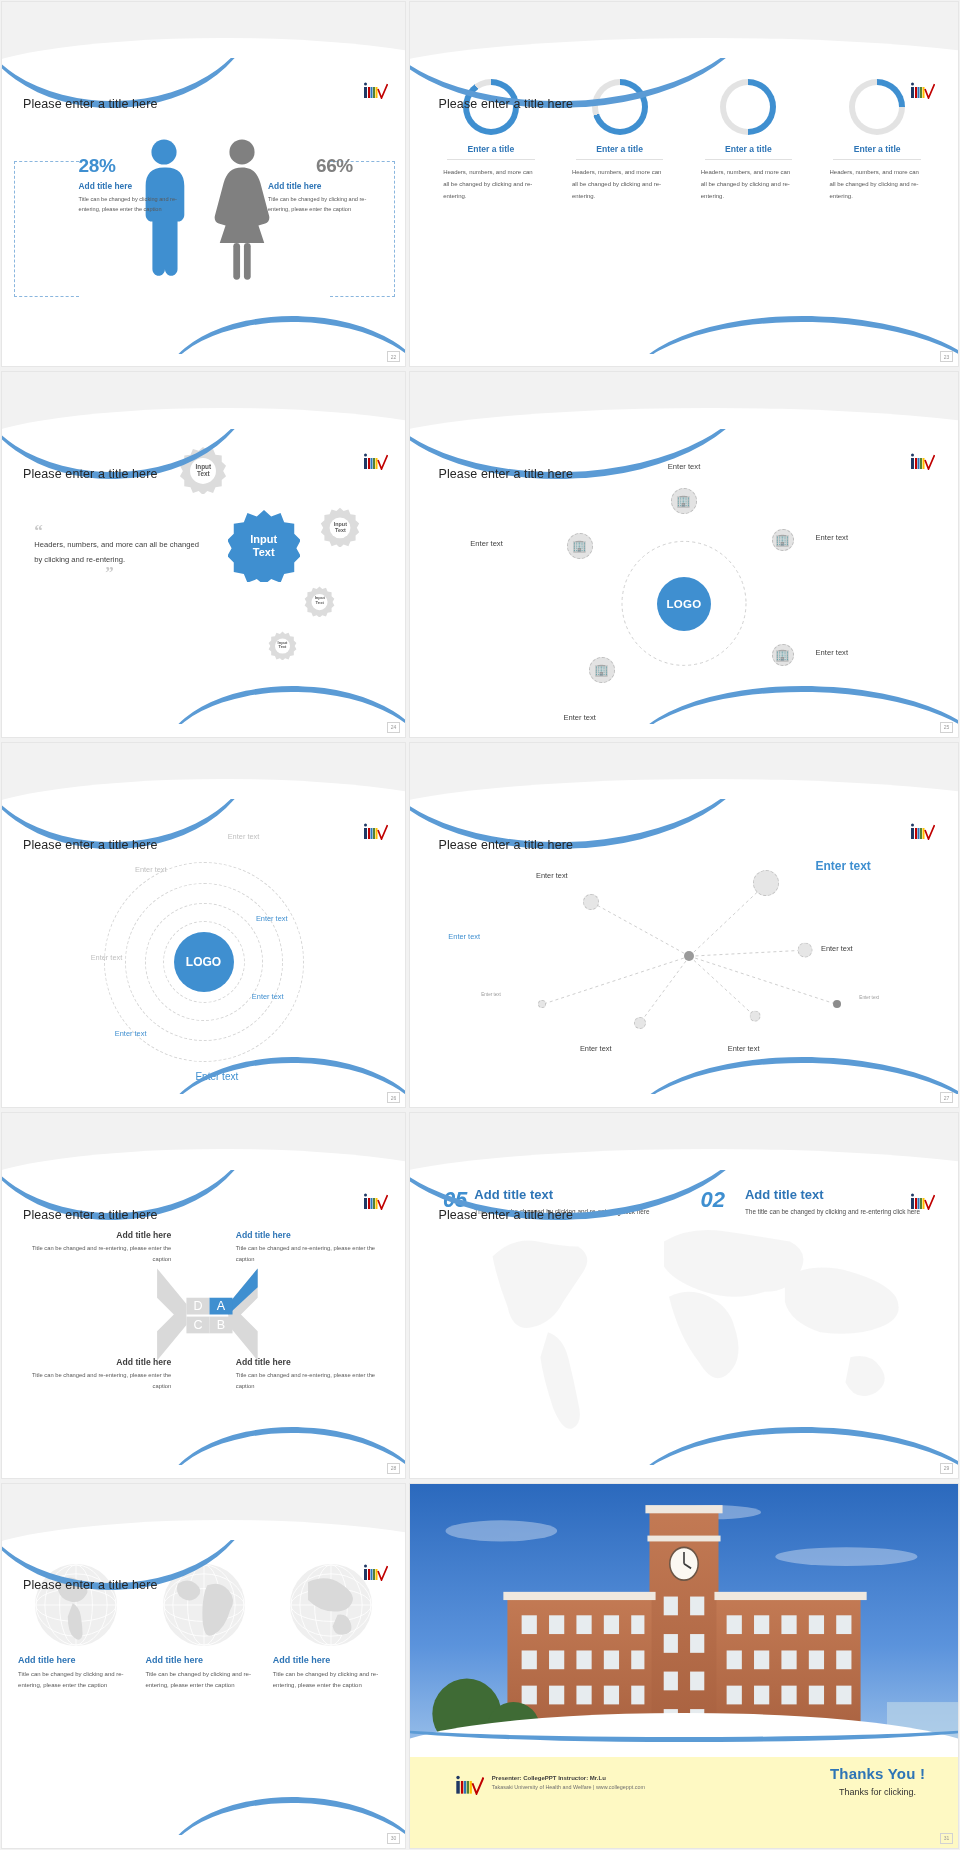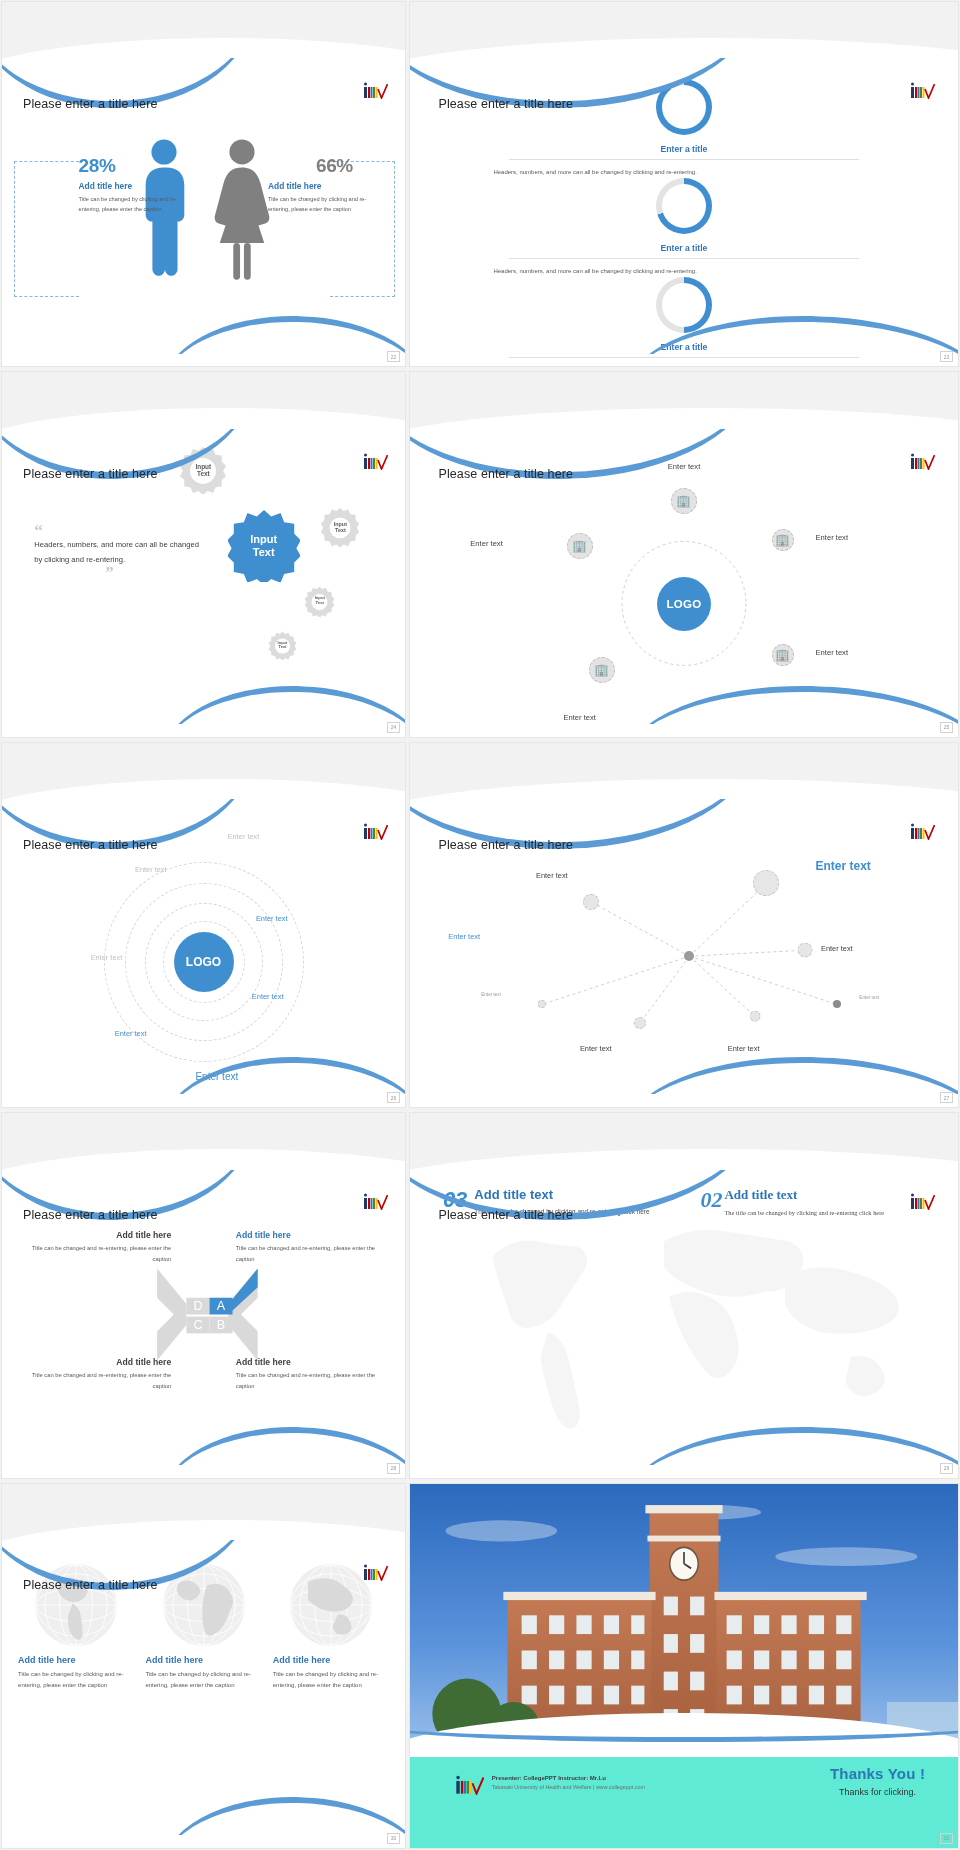--- a/index.html
+++ b/index.html
@@ -87,21 +87,21 @@
   .ppl { position:absolute; inset:0; }
   .fig { position:absolute; }
   .pct { font-size: 19px; font-weight: bold; letter-spacing:-0.4px; }
   .pct.b { color:#3f8fd0; }
   .pct.g { color:#808080;margin-left:48px; }
   .addt { font-size: 8.4px; font-weight: bold; color:#2e75b6; margin-top:4px; }
   .capt { font-size: 5.6px; color:#595959; line-height: 1.85; margin-top:3px; }
   .dashbox { position:absolute; border:1px dashed #8ab6de; }
 
   
-  .donuts { position:absolute; left:3%; right:3%; top:5%; display:flex;flex-direction:column; }
+  .donuts { position:absolute; left:3%; right:3%; top:5%; display:flex; }
   .dcol { flex:1; display:flex; flex-direction:column; align-items:center; }
   .ring { width:56px; height:56px; border-radius:50%; display:flex;
           align-items:center; justify-content:center; position:relative; }
   .ring span{ font-size:13px; font-weight:bold; color:#3f8fd0; }
   .dtitle{ font-size:8.6px; font-weight:bold; color:#2e75b6; margin-top:9px; }
   .drule{ width:68%; height:1px; background:#e0e0e0; margin:5px 0 6px; }
   .dtext{ font-size:6px; color:#595959; line-height:2.0; text-align:left; width:74%; }
 
   
   .quote{ position:absolute; left:8%; top:30%; width:42%; }
@@ -155,21 +155,21 @@
   .nbody{ font-size:6.4px; color:#4d4d4d; line-height:2.0; margin-top:4px; }
 
   
   .globe{ width:82px;height:82px;border-radius:50%; background:#efefef; position:relative; overflow:hidden;}
   .gtitle{ font-size:9px; font-weight:bold; color:#2e75b6; margin-top:9px;}
   .gbody{ font-size:6px; color:#595959; line-height:1.95; margin-top:4px;}
 
   
   .photo{ position:absolute; left:0; right:0; top:0; height:74%; overflow:hidden;
           background: linear-gradient(#2f6fc0 0%, #4d8ad6 45%, #78a9e2 100%); }
-  .thanksWrap{ position:absolute; left:0; right:0; bottom:0; height:27%; background:#5eead4; }
+  .thanksWrap{ position:absolute; left:0; right:0; bottom:0; height:27%; background:#fef9c3; }
   .thx{ position:absolute; right:6%; top:16%; text-align:center; }
   .thx h2{ font-size:15px; color:#2e75b6; font-weight:bold; letter-spacing:.2px;}
   .thx p{ font-size:9px; color:#333; margin-top:5px;}
   .ftr{ position:absolute; left:8%; top:26%; display:flex; gap:8px; align-items:flex-start;}
   .ftr .l1{ font-size:6px; font-weight:bold; color:#3f3f3f; }
   .ftr .l2{ font-size:5.4px; color:#707070; margin-top:3px; }
 </style>
 </head>
 <body>
 
@@ -603,27 +603,27 @@
           <path d="M120 120 q40-40 90-30 t80 10 q30 20 10 50 t-40 60 q-20 40 -60 50 t-50 -40 q-20-50 -30-100z"></path>
           <path d="M230 270 q30 10 40 50 t20 90 q10 40 -10 50 t-40 -40 q-20-60 -25-100z"></path>
           <path d="M460 90 q50-30 120-20 t130 20 q40 20 20 60 t-70 40 q-60 20 -120 0 t-80 -50z"></path>
           <path d="M470 200 q40-20 80 0 t50 60 q20 60 -10 90 t-60 -20 q-40-50 -60-130z"></path>
           <path d="M700 160 q60-30 130-10 t90 50 q20 40 -30 60 t-120 10 q-60-20 -70-60z"></path>
           <path d="M830 320 q40-10 60 20 t-10 50 q-40 20 -60-20z"></path>
         </g>
       </svg>
 
       <div style="position:absolute;left:6%;top:4%;display:flex;gap:7px;width:40%;">
-        <div class="numbig">03</div>
+        <div class="numbig">05</div>
         <div>
           <div class="ntitle">Add title text</div>
           <div class="nbody">The title can be changed by clicking and re-entering click here</div>
         </div>
       </div>
-      <div style="position:absolute;left:53%;top:4%;display:flex;gap:2px;width:42%;font-family:Liberation Serif, serif;">
+      <div style="position:absolute;left:53%;top:4%;display:flex;gap:20px;width:42%;">
         <div class="numbig">02</div>
         <div>
           <div class="ntitle">Add title text</div>
           <div class="nbody">The title can be changed by clicking and re-entering click here</div>
         </div>
       </div>
     </div>
     <div class="pg">29</div>
   </div>
 

